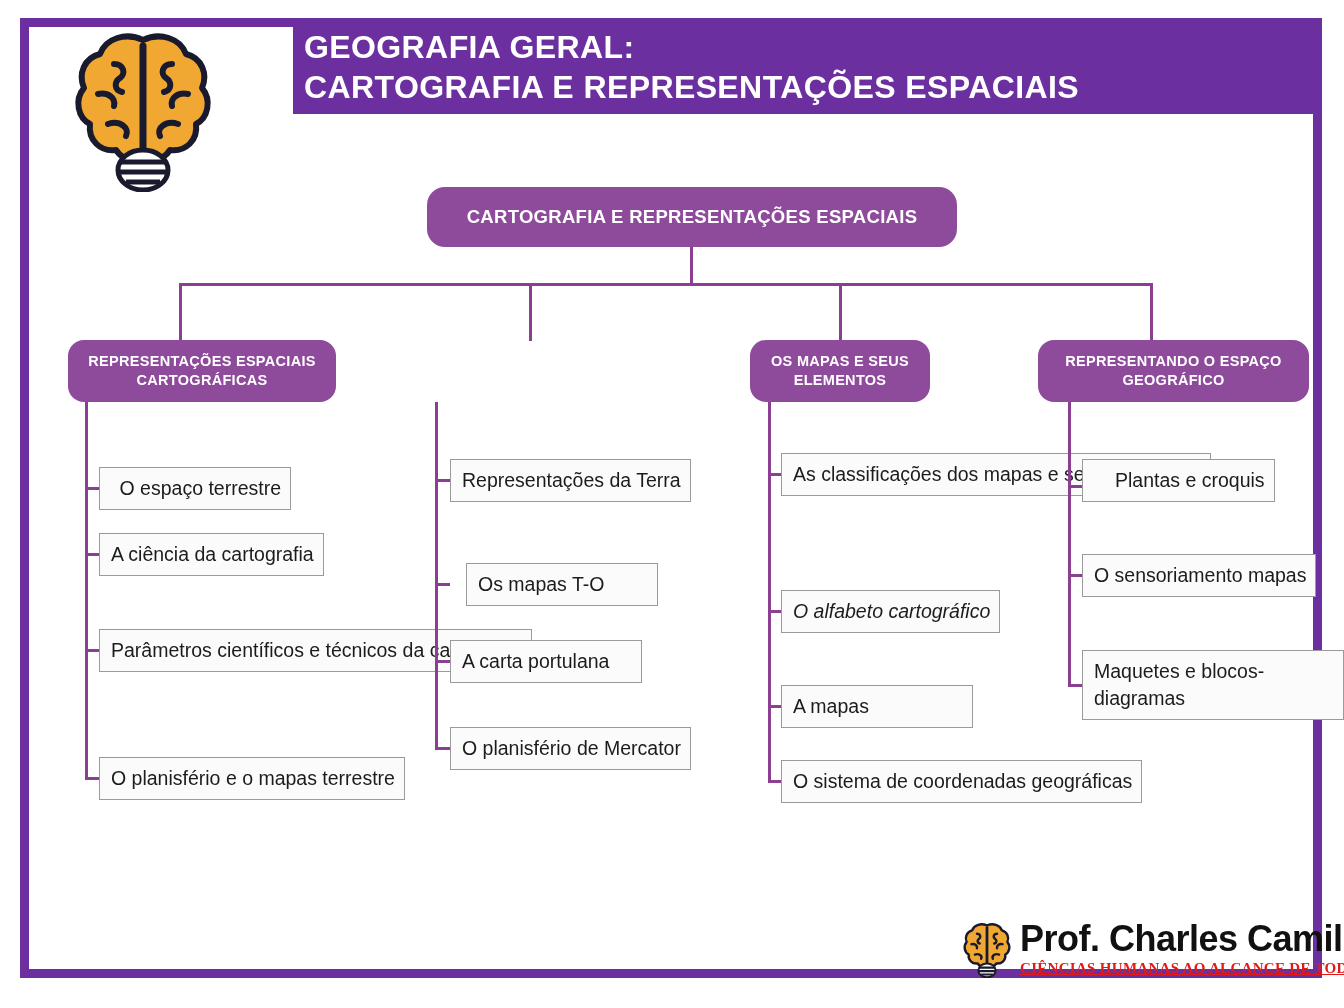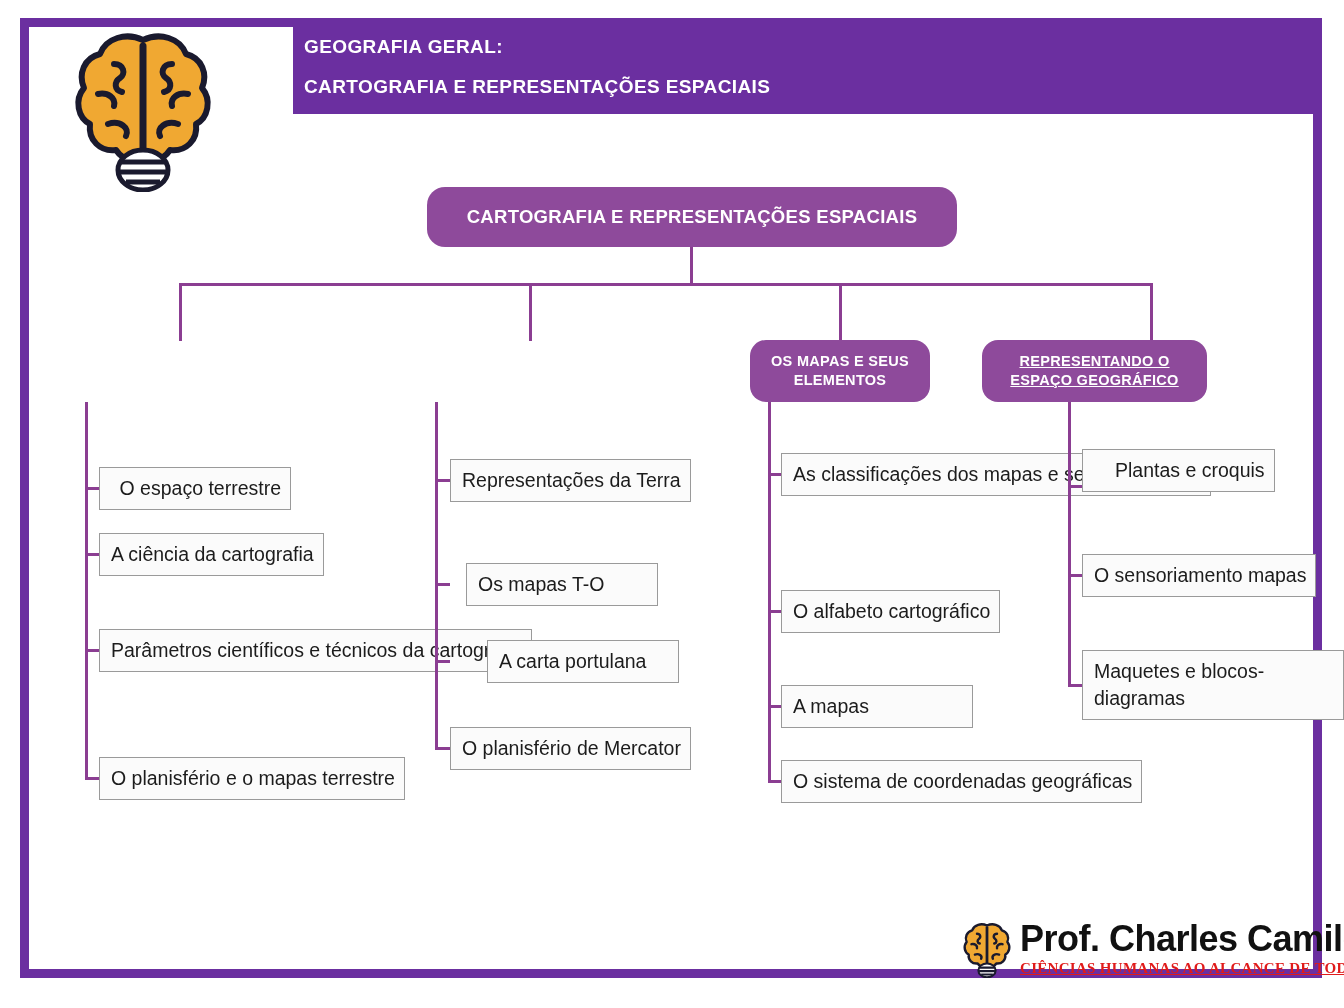--- a/index.html
+++ b/index.html
@@ -17,21 +17,21 @@
   .frame-bottom{position:absolute;left:20px;top:969px;width:1302px;height:9px;background:#6B2FA0;}
   .frame-top-left{position:absolute;left:20px;top:18px;width:280px;height:9px;background:#6B2FA0;}
 
   
   .header-bar{
     position:absolute;left:293px;top:18px;width:1029px;height:96px;
     background:#6B2FA0;
   }
   .header-title{
     position:absolute;left:304px;top:27px;width:1010px;
-    color:#ffffff;font-weight:bold;font-size:19px;line-height:40px;
+    color:#ffffff;font-weight:bold;font-size:32px;line-height:40px;
     letter-spacing:0.4px;
   }
   .header-line{display:block;white-space:nowrap;}
 
   
   .logo-brain{position:absolute;left:68px;top:24px;width:150px;height:168px;}
 
   
   .node{
     position:absolute;
@@ -47,21 +47,21 @@
   .node-root{
     left:427px;top:187px;width:530px;height:60px;
     font-size:18.5px;border-radius:18px;
   }
   .node-cat{
     height:62px;font-size:14.5px;line-height:19px;padding:0 10px;
   }
   #cat0{left:68px;top:340px;width:268px;}
   #cat1{left:418px;top:340px;width:222px;}
   #cat2{left:750px;top:340px;width:180px;}
-  #cat3{left:982px;top:340px;width:225px;text-decoration:underline;}
+  #cat3{left:1038px;top:340px;width:271px;}
 
   
   .conn{position:absolute;background:#8B3E92;}
   .root-stem{left:690px;top:247px;width:3px;height:37px;}
   .bus{left:179px;top:283px;width:973px;height:3px;}
   .drop{width:3px;background:#8B3E92;position:absolute;top:283px;height:58px;}
   #drop0{left:179px;}
   #drop1{left:529px;}
   #drop2{left:839px;}
   #drop3{left:1150px;}
@@ -138,52 +138,53 @@
 
   <div class="node node-root">CARTOGRAFIA E REPRESENTAÇÕES ESPACIAIS</div>
 
   <div class="conn root-stem"></div>
   <div class="conn bus"></div>
   <div class="drop" id="drop0"></div>
   <div class="drop" id="drop1"></div>
   <div class="drop" id="drop2"></div>
   <div class="drop" id="drop3"></div>
 
+  <div class="node node-cat" id="cat0">REPRESENTAÇÕES ESPACIAIS CARTOGRÁFICAS</div>
   <div class="node node-cat" id="cat2">OS MAPAS E SEUS ELEMENTOS</div>
   <div class="node node-cat" id="cat3">REPRESENTANDO O ESPAÇO GEOGRÁFICO</div>
 
   <div id="leaf-layer">
       <div class="leaf" style="left: 99px; top: 467px; min-width: 192px; text-align: right;">O espaço terrestre</div>
       <div class="stub" style="left: 85px; width: 14px; top: 487px;"></div>
       <div class="leaf" style="left: 99px; top: 533px; min-width: 192px;">A ciência da cartografia</div>
       <div class="stub" style="left: 85px; width: 14px; top: 553px;"></div>
       <div class="leaf" style="left: 99px; top: 629px; min-width: 192px;">Parâmetros científicos e técnicos da cartografia</div>
       <div class="stub" style="left: 85px; width: 14px; top: 649px;"></div>
       <div class="leaf" style="left: 99px; top: 757px; min-width: 192px;">O planisfério e o mapas terrestre</div>
       <div class="stub" style="left: 85px; width: 14px; top: 777px;"></div>
       <div class="spine" style="left: 85px; top: 402px; height: 376.5px;"></div>
       <div class="leaf" style="left: 450px; top: 459px; min-width: 192px;">Representações da Terra</div>
       <div class="stub" style="left: 435px; width: 15px; top: 479px;"></div>
       <div class="leaf" style="left: 466px; top: 563px; min-width: 192px;">Os mapas T-O</div>
       <div class="stub" style="left: 435px; width: 15px; top: 583px;"></div>
-      <div class="leaf" style="left: 450px; top: 640px; min-width: 192px; margin-left: 37px;">A carta portulana</div>
+      <div class="leaf" style="left: 450px; top: 640px; min-width: 192px;">A carta portulana</div>
       <div class="stub" style="left: 435px; width: 15px; top: 660px;"></div>
       <div class="leaf" style="left: 450px; top: 727px; min-width: 192px;">O planisfério de Mercator</div>
       <div class="stub" style="left: 435px; width: 15px; top: 747px;"></div>
       <div class="spine" style="left: 435px; top: 402px; height: 346.5px;"></div>
       <div class="leaf" style="left: 781px; top: 453px; min-width: 192px;">As classificações dos mapas e seus elementos</div>
       <div class="stub" style="left: 768px; width: 13px; top: 473px;"></div>
-      <div class="leaf" style="left: 781px; top: 590px; min-width: 192px;">O alfabeto cartográfico</div>
+      <div class="leaf" style="left: 781px; top: 590px; min-width: 192px; font-style: italic;">O alfabeto cartográfico</div>
       <div class="stub" style="left: 768px; width: 13px; top: 610px;"></div>
       <div class="leaf" style="left: 781px; top: 685px; min-width: 192px;">A mapas</div>
       <div class="stub" style="left: 768px; width: 13px; top: 705px;"></div>
       <div class="leaf" style="left: 781px; top: 760px; min-width: 192px;">O sistema de coordenadas geográficas</div>
       <div class="stub" style="left: 768px; width: 13px; top: 780px;"></div>
       <div class="spine" style="left: 768px; top: 402px; height: 379.5px;"></div>
-      <div class="leaf" style="left: 1082px; top: 449px; min-width: 192px; padding-left: 32px;">Plantas e croquis</div>
+      <div class="leaf" style="left: 1082px; top: 459px; min-width: 192px; padding-left: 32px;">Plantas e croquis</div>
       <div class="stub" style="left: 1068px; width: 14px; top: 485px;"></div>
       <div class="leaf" style="left: 1082px; top: 554px; min-width: 192px;">O sensoriamento mapas</div>
       <div class="stub" style="left: 1068px; width: 14px; top: 574px;"></div>
       <div class="leaf" style="left: 1082px; top: 650px; min-width: 192px;">Maquetes e blocos-diagramas</div>
       <div class="stub" style="left: 1068px; width: 14px; top: 683.5px;"></div>
       <div class="spine" style="left: 1068px; top: 402px; height: 283px;"></div>
     </div>
 
   <div class="brand">
     <svg class="brand-logo" viewBox="0 0 150 168">

